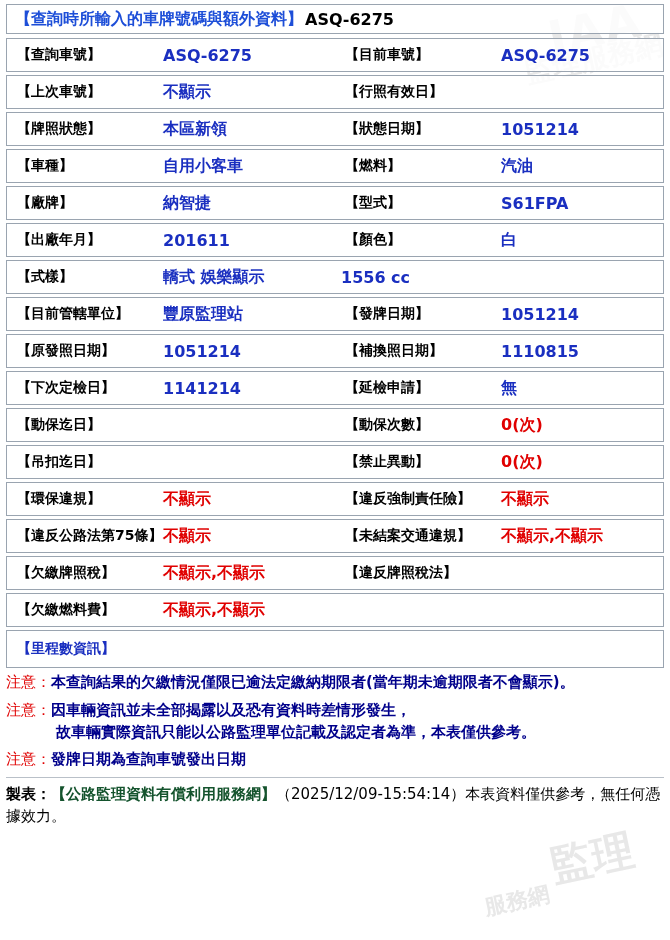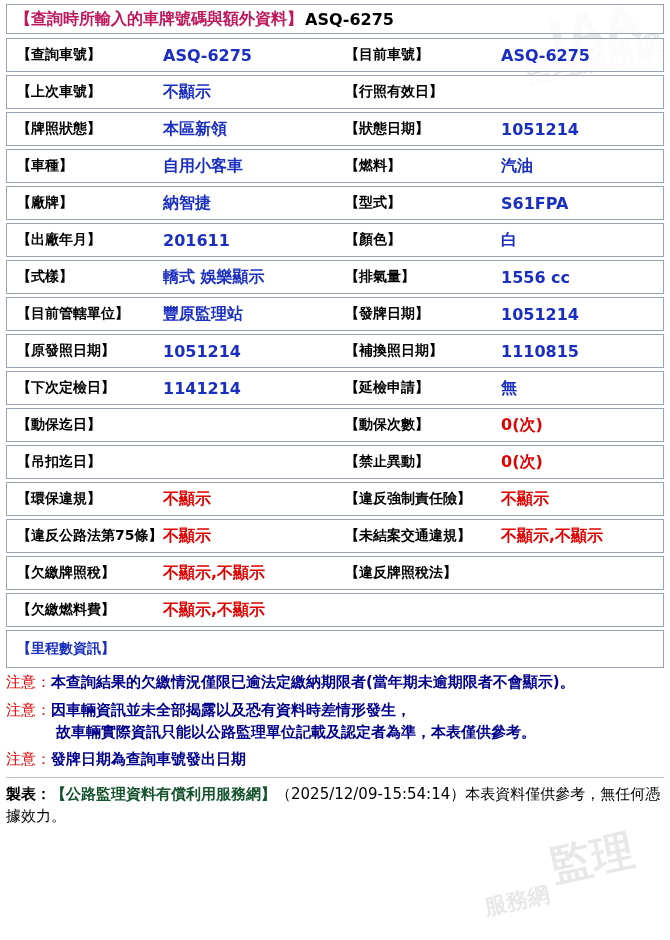--- a/index.html
+++ b/index.html
@@ -80,21 +80,21 @@
     display: flex;
     align-items: center;
     min-height: 30px;
     padding: 3px 8px;
     box-sizing: border-box;
     margin-bottom: 4px;
   }
   .header-title {
     font-size: 16px;
     font-weight: bold;
-    color: #be185d;
+    color: #1d4ed8;
   }
   .header-plate {
     font-size: 16px;
     font-weight: bold;
     color: #000;
     margin-left: 2px;
   }
 
   .mileage-row {
     position: relative;
@@ -209,21 +209,20 @@
           <span class="lbl lbl-w2">【顏色】</span>
           <span class="val val-center">白</span>
         </div>
       </div>
       <div class="row-box">
         <div class="cellpair pair-left">
           <span class="lbl lbl-w1">【式樣】</span>
           <span class="val val-center">轎式 娛樂顯示</span>
         </div>
         <div class="cellpair pair-right">
-          <span class="lbl lbl-w2">【排氣量】</span>
           <span class="val val-center">1556 cc</span>
         </div>
       </div>
       <div class="row-box">
         <div class="cellpair pair-left">
           <span class="lbl lbl-w1">【目前管轄單位】</span>
           <span class="val val-center">豐原監理站</span>
         </div>
         <div class="cellpair pair-right">
           <span class="lbl lbl-w2">【發牌日期】</span>

